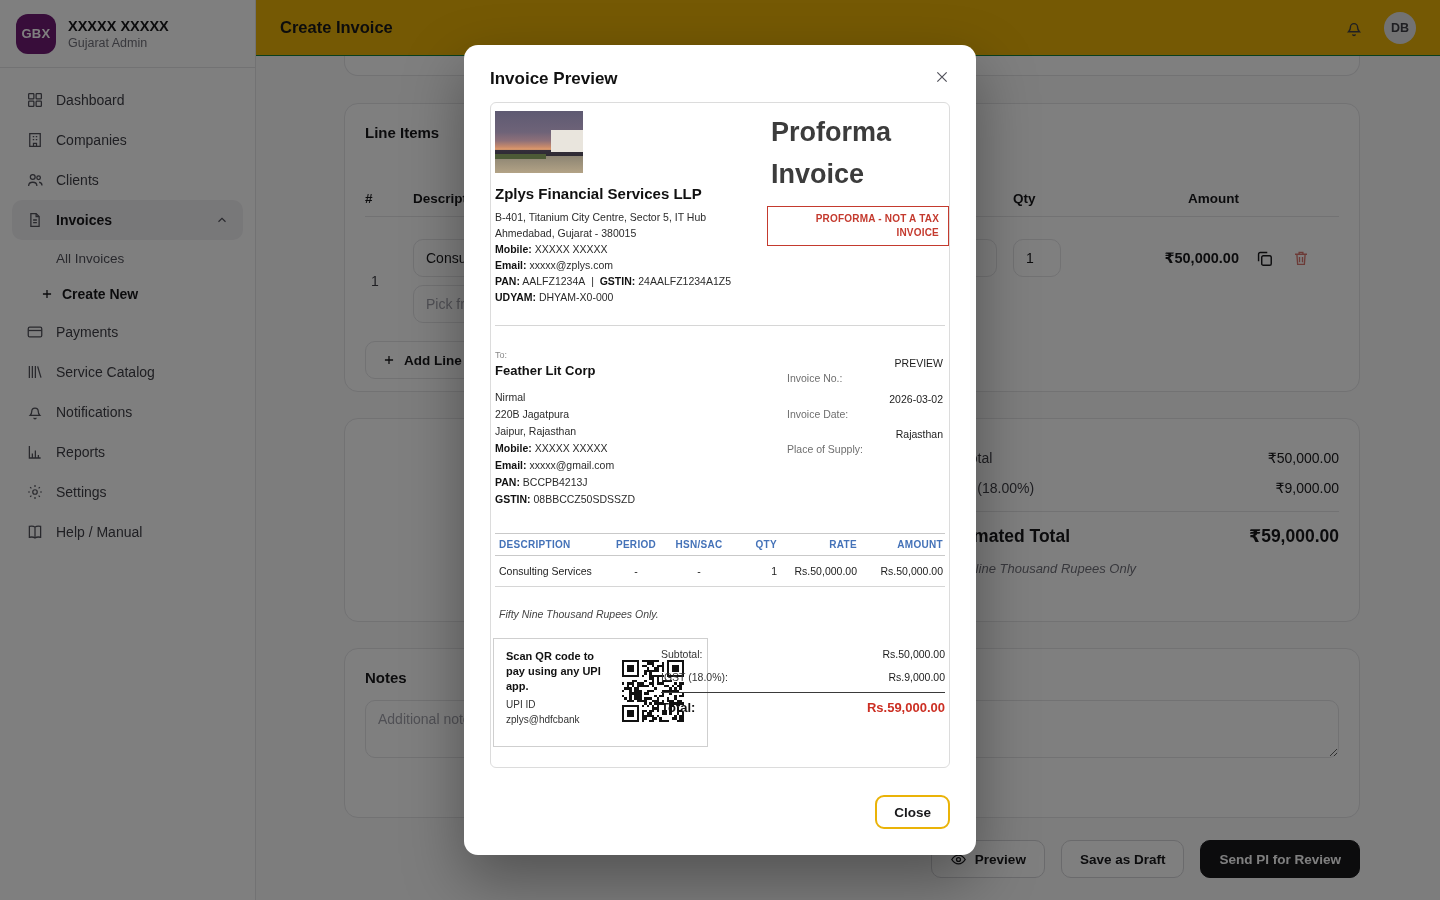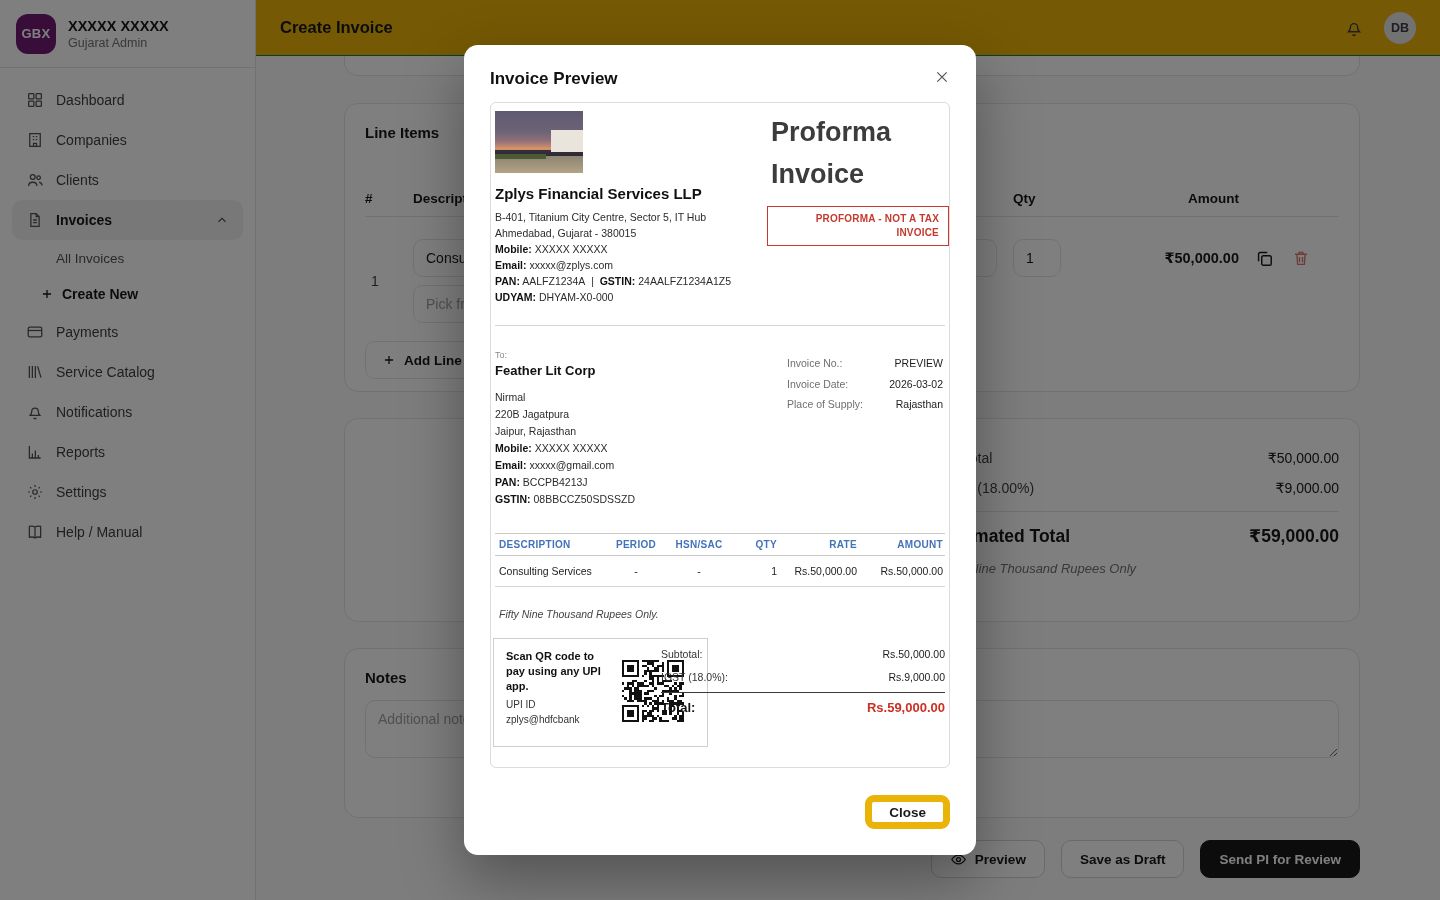--- a/index.html
+++ b/index.html
@@ -82,21 +82,21 @@
   .co-name { position:absolute; left:4px; top:82px; font-size:15px; font-weight:700; color:#111; }
   .co-addr { position:absolute; left:4px; top:106px; font-size:10.5px; line-height:16px; color:#2b2b2b; }
   .co-addr b, .cl-addr b { color:#111; }
   .stamp { position:absolute; left:276px; top:103px; width:182px; border:1.5px solid #c43a2e; color:#c43a2e; font-size:10px; font-weight:700; line-height:14px; text-align:right; padding:5px 9px; letter-spacing:.2px; }
   .div1 { position:absolute; left:4px; right:4px; top:222px; border-top:1px solid #d6d6d6; }
   .to-label { position:absolute; left:4px; top:247px; font-size:9px; color:#8a8a8a; }
   .cl-name { position:absolute; left:4px; top:260px; font-size:13px; font-weight:700; color:#111; }
   .cl-addr { position:absolute; left:4px; top:286px; font-size:10.5px; line-height:17px; color:#2b2b2b; }
   .meta { position:absolute; left:296px; right:6px; top:250px; font-size:10.5px; }
   .meta-row { display:flex; justify-content:space-between; line-height:20.5px; }
-  .meta-row .ml { color:#6f6f6f; }
+  .meta-row .ml { color:#6f6f6f;margin-top:15px; }
   .meta-row .mv { color:#1c1c1c; }
 
   .itable { position:absolute; left:4px; right:4px; top:430px; }
   .it-head { display:flex; border-top:1px solid #c9c9c9; border-bottom:1px solid #c9c9c9; padding:5px 0; font-size:10px; font-weight:700; color:#4472b8; letter-spacing:.3px; }
   .it-row { display:flex; padding:9px 0; border-bottom:1px solid #d6d6d6; font-size:10.5px; color:#222; }
   .tc-desc { flex:1; padding-left:4px; }
   .tc-period { width:62px; text-align:center; }
   .tc-hsn { width:64px; text-align:center; }
   .tc-qty { width:46px; text-align:right; }
   .tc-rate { width:80px; text-align:right; }
@@ -110,21 +110,21 @@
   .qr-text .l3 { font-size:10px; color:#333; margin-top:4px; }
   .qr-svg { width:62px; height:62px; margin-top:11px; shape-rendering:crispEdges; }
 
   .totals { position:absolute; right:4px; top:540px; width:284px; font-size:10.5px; color:#333; }
   .t-row { display:flex; justify-content:space-between; line-height:23px;align-items:center; }
   .t-row .tv { color:#1c1c1c; }
   .t-div { border-top:1px solid #3a3a3a; margin-top:3px; }
   .t-total { display:flex; justify-content:space-between; margin-top:7px; font-size:13px; font-weight:700; color:#111; }
   .t-total .tv { color:#cc2f23; }
 
-  .close-btn { position:absolute; right:26px; bottom:26px; height:34px; padding:0 17px; border:7px solid #eab308; border-radius:9px; background:#fff; font-size:13.5px; font-weight:600; font-family:inherit; color:#18181b; cursor:pointer; }
+  .close-btn { position:absolute; right:26px; bottom:26px; height:34px; padding:0 17px; border:2px solid #eab308; border-radius:9px; background:#fff; font-size:13.5px; font-weight:600; font-family:inherit; color:#18181b; cursor:pointer; }
 </style>
 </head>
 <body>
 
 <aside class="sidebar">
   <div class="sb-head">
     <div class="sb-logo">GBX</div>
     <div>
       <div class="sb-org">XXXXX XXXXX</div>
       <div class="sb-role">Gujarat Admin</div>

